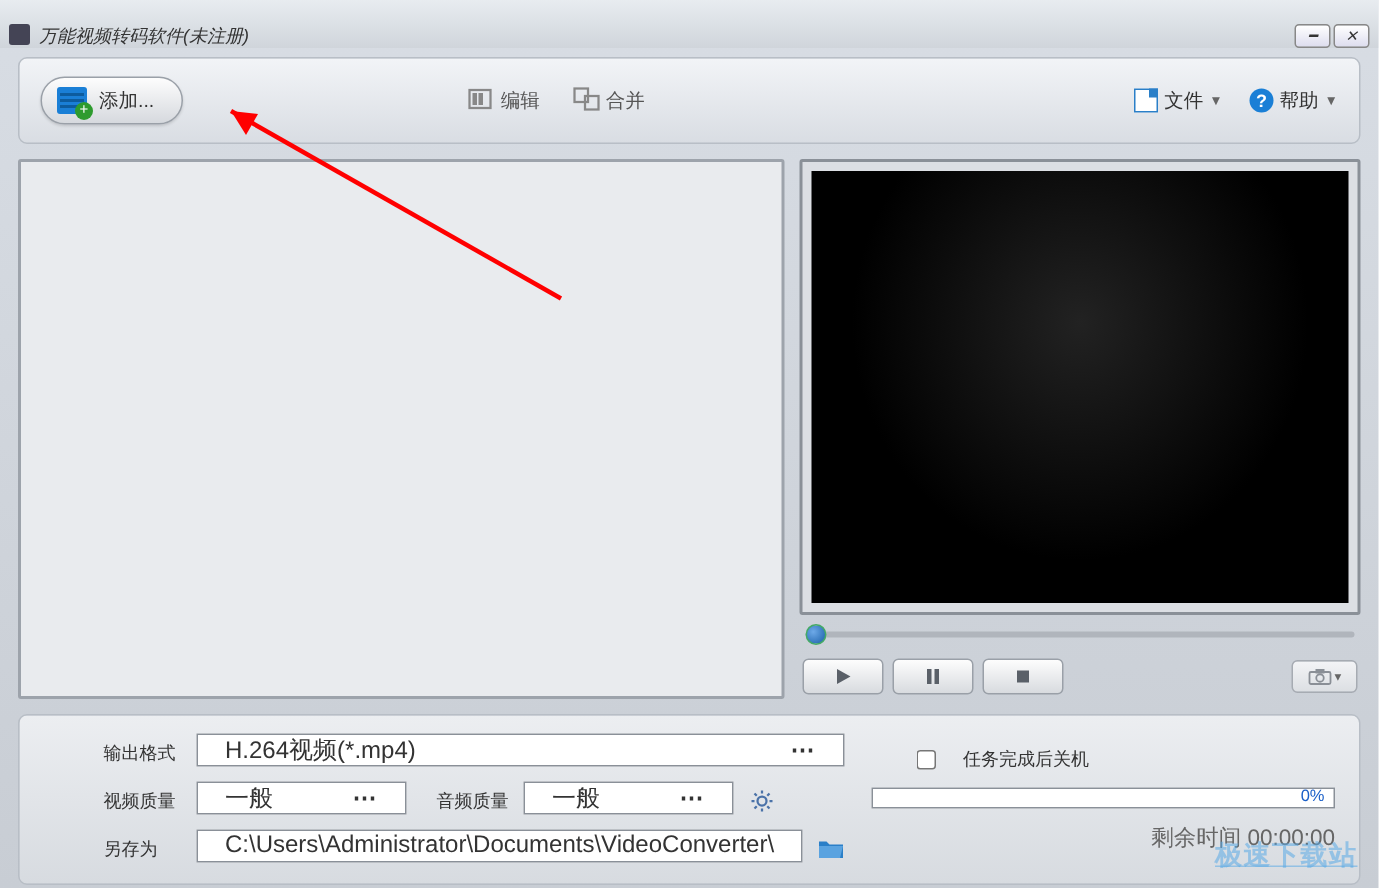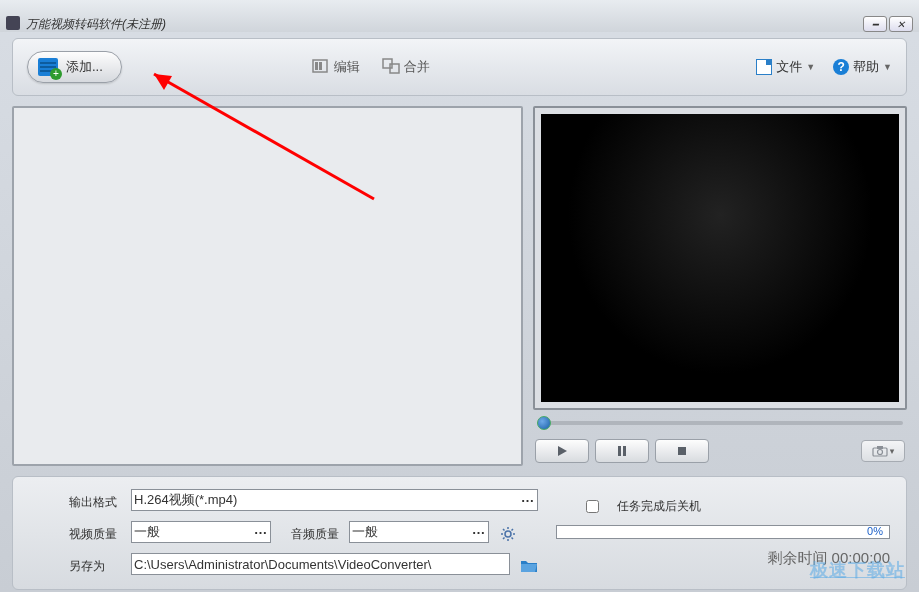--- a/index.html
+++ b/index.html
@@ -36,21 +36,21 @@
 .pb-controls { height: 30px; display:flex; align-items:center; gap:6px; margin: 4px 2px 0 2px; }
 .pb-btn { width:54px; height:24px; border:1px solid #9aa0a8; border-radius:4px; background:linear-gradient(#fdfdfd,#d8dbdf); display:flex; align-items:center; justify-content:center; color:#5a6068; cursor:pointer; }
 .pb-controls .spacer { flex:1; }
 .cam-btn { width:44px; height:22px; border:1px solid #a6abb2; border-radius:4px; background:linear-gradient(#f3f4f6,#dcdfe3); display:flex; align-items:center; justify-content:center; color:#8a8f96; cursor:pointer; }
 
 .settings-area { margin: 10px 12px 0 12px; height: 114px; background: linear-gradient(to bottom, #eceef1, #d7dbe0); border:1px solid #b8bec6; border-radius:6px; padding: 12px 16px; display:flex; gap: 18px; }
 .settings-left { flex:1; display:flex; flex-direction:column; gap:10px; }
 .settings-right { width: 334px; display:flex; flex-direction:column; justify-content:center; gap:10px; position:relative; }
 .form-row { display:flex; align-items:flex-end; gap:10px; font-size:12px; color:#333;margin-left:40px; }
 .form-row label { width: 52px; text-align:left; }
-.sel, .path-input { height:22px; border:1px solid #8a9098; background:#fff; font-size:13px; padding:0 2px; display:flex; align-items:center; justify-content:space-between; }
+.sel, .path-input { height:22px; border:1px solid #8a9098; background:#fff; font-size:16px; padding:0 18px; display:flex; align-items:center; justify-content:space-between; }
 .sel { cursor:pointer; }
 .sel .dots { font-weight:bold; color:#333; letter-spacing:1px; }
 .gear-icon, .folder-icon { width:18px; height:18px; display:flex; align-items:center; justify-content:center; color:#4a72a8; cursor:pointer; }
 .convert-btn { width: 200px; height: 40px; border:1px solid #9aa0a8; border-radius:20px; background:linear-gradient(to bottom,#f3f4f7,#d2d6db); display:flex; align-items:center; justify-content:center; gap:8px; font-size:17px; font-weight:bold; color:#8b9096; cursor:pointer; }
 .convert-btn .refresh-icon { width:20px; height:20px; color:#8b9096; }
 .shutdown-row { display:flex; align-items:center; gap:18px; font-size:12px; color:#333; margin-left: 30px; }
 .shutdown-row input { width:13px; height:13px; }
 .progress-row { display:flex; align-items:center; gap:8px; }
 .progress-bar { flex:1; height:14px; border:1px solid #8a9098; background:#fff; position:relative; }
 .progress-text { position:absolute; right:6px; top:-1px; font-size:11px; color:#1a5fc8; }

